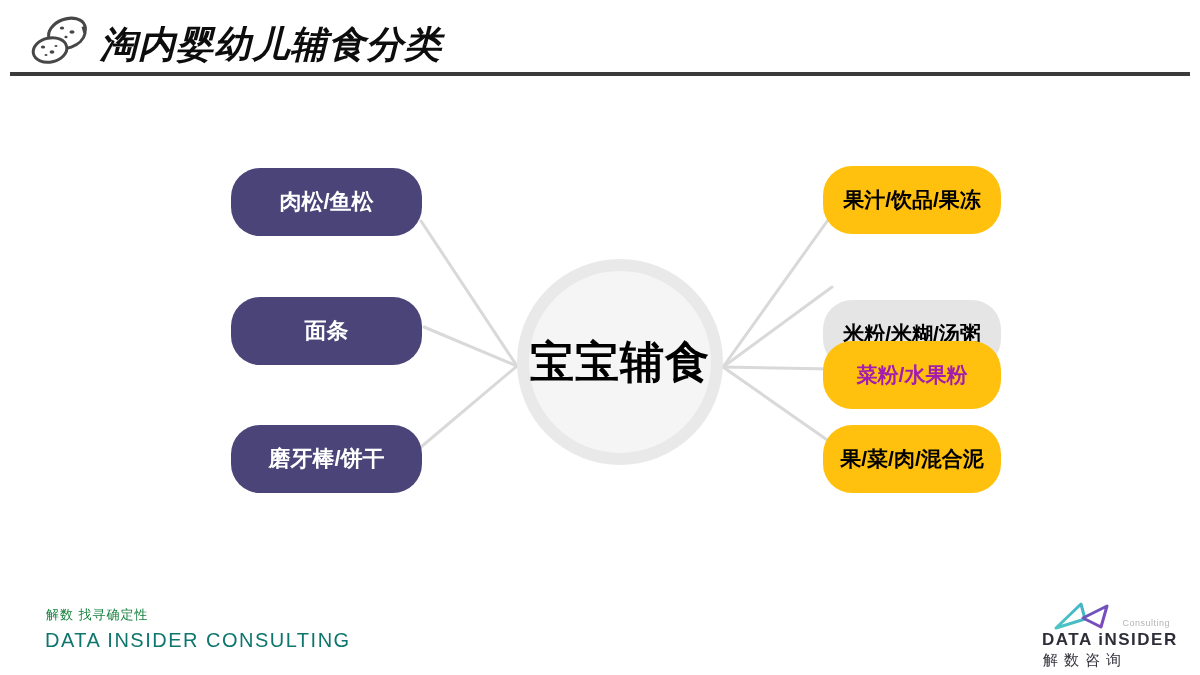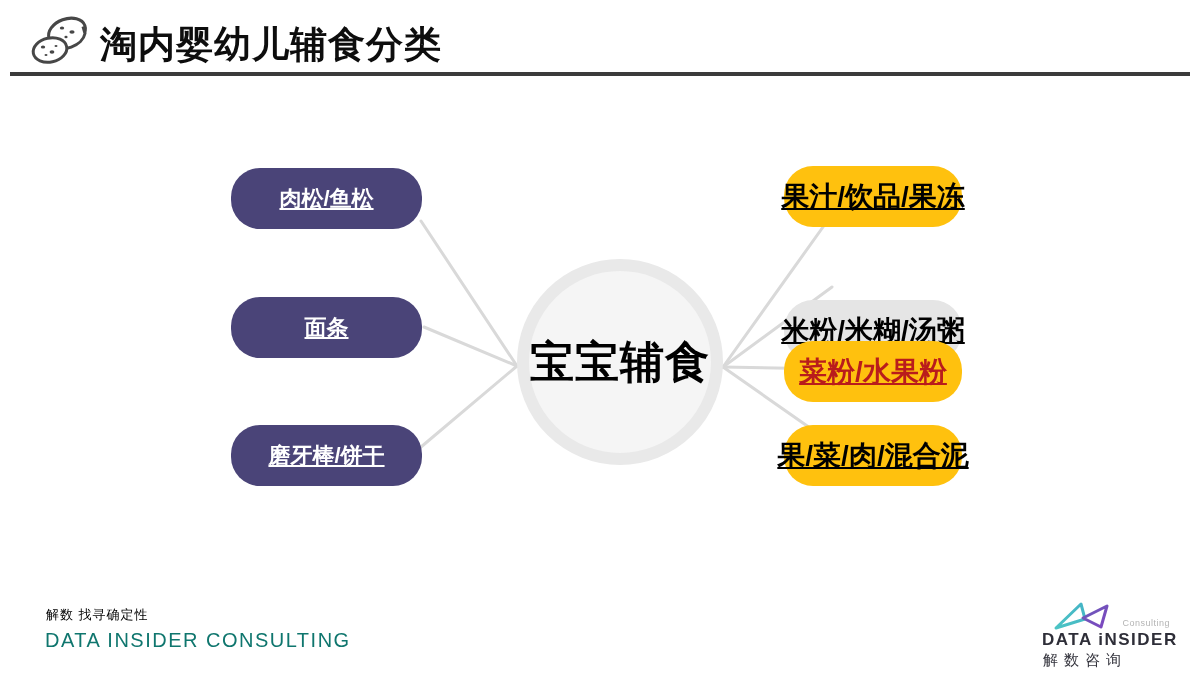--- a/index.html
+++ b/index.html
@@ -4,42 +4,42 @@
 <style>
   html,body{margin:0;padding:0;background:#fff;}
   .slide{
     position:relative;width:1200px;height:675px;background:#ffffff;overflow:hidden;
     font-family:"Liberation Sans","DejaVu Sans",sans-serif;
   }
   
   .hdr-icon{position:absolute;left:28px;top:12px;width:62px;height:58px;}
   .page-title{
     position:absolute;left:100px;top:20px;margin:0;
-    font-size:37px;font-weight:800;color:#0d0d0d;letter-spacing:1px;
+    font-size:37px;font-weight:800;color:#0d0d0d;letter-spacing:1px;font-style:italic;
   }
   .hdr-rule{position:absolute;left:10px;top:72px;width:1180px;height:4px;background:#3b3b3b;}
   
   .connectors{position:absolute;left:0;top:0;width:1200px;height:675px;}
   .center-node{
     position:absolute;left:517px;top:259px;width:206px;height:206px;box-sizing:border-box;
     border-radius:50%;background:#f5f5f5;border:12px solid #22c55e;
     display:flex;align-items:center;justify-content:center;
   }
   .center-node span{font-size:44px;font-weight:800;color:#000;letter-spacing:1px;white-space:nowrap;}
   .pill{
-    position:absolute;height:61px;border-radius:29px;box-sizing:border-box;
+    position:absolute;height:68px;border-radius:29px;box-sizing:border-box;
     display:flex;align-items:center;justify-content:center;
-    font-weight:800;white-space:nowrap;text-decoration:underline;
+    font-weight:800;white-space:nowrap;
   }
   .pill.left{left:231px;width:191px;background:#4a4478;color:#ffffff;font-size:22px;}
-  .pill.right{left:784px;width:178px;background:#ffc10e;color:#000000;font-size:28px;}
+  .pill.right{left:823px;width:178px;background:#ffc10e;color:#000000;font-size:21px;}
   .pill.l0{top:168px;} .pill.l1{top:297px;} .pill.l2{top:425px;}
   .pill.r0{top:166px;} .pill.r1{top:256px;} .pill.r2{top:341px;} .pill.r3{top:425px;}
   
-  .foot-tagline{position:absolute;left:46px;top:606px;font-size:13px;color:#000000;letter-spacing:1px;}
+  .foot-tagline{position:absolute;left:46px;top:606px;font-size:13px;color:#15803d;letter-spacing:1px;}
   .foot-company{position:absolute;left:45px;top:629px;font-size:20px;color:#0f766e;letter-spacing:1.5px;}
   .logo-block{position:absolute;left:1040px;top:596px;width:132px;height:66px;}
   .logo-mark{position:absolute;left:12px;top:2px;width:60px;height:34px;}
   .logo-consulting{position:absolute;right:2px;top:22px;font-size:9px;color:#b4b4b4;letter-spacing:0.5px;}
   .logo-brand{position:absolute;left:2px;top:34px;font-size:17px;font-weight:700;color:#2e2e38;letter-spacing:1.5px;white-space:nowrap;}
   .logo-brand-cn{position:absolute;left:3px;top:55px;font-size:15px;color:#33333c;letter-spacing:6px;white-space:nowrap;}
 </style>
 </head>
 <body>
 
@@ -74,21 +74,21 @@
       <line x1="723" y1="367" x2="832" y2="369"></line>
       <line x1="723" y1="367" x2="833" y2="444"></line>
     </g>
   </svg>
 
   <div class="pill left l0" style="background: rgb(74, 68, 120); color: rgb(255, 255, 255);">肉松/鱼松</div>
   <div class="pill left l2" style="background: rgb(74, 68, 120); color: rgb(255, 255, 255);">磨牙棒/饼干</div>
   <div class="pill left l1" style="background: rgb(74, 68, 120); color: rgb(255, 255, 255);">面条</div>
   <div class="pill right r0" style="background: rgb(255, 193, 14); color: rgb(0, 0, 0);">果汁/饮品/果冻</div>
   <div class="pill right r1" style="background: #e5e5e5; color: rgb(0, 0, 0); margin-top: 44px;">米粉/米糊/汤粥</div>
-  <div class="pill right r2" style="background: rgb(255, 193, 14); color: #b91c1c;">菜粉/水果粉</div>
+  <div class="pill right r2" style="background: rgb(255, 193, 14); color: #a21caf;">菜粉/水果粉</div>
   <div class="pill right r3" style="background: rgb(255, 193, 14); color: rgb(0, 0, 0);">果/菜/肉/混合泥</div>
 
   <div class="center-node" style="background: rgb(245, 245, 245); border-color: rgb(233, 233, 233);">
     <span>宝宝辅食</span>
   </div>
 
   <div class="foot-tagline">解数 找寻确定性</div>
   <div class="foot-company">DATA INSIDER CONSULTING</div>
 
   <div class="logo-block">

